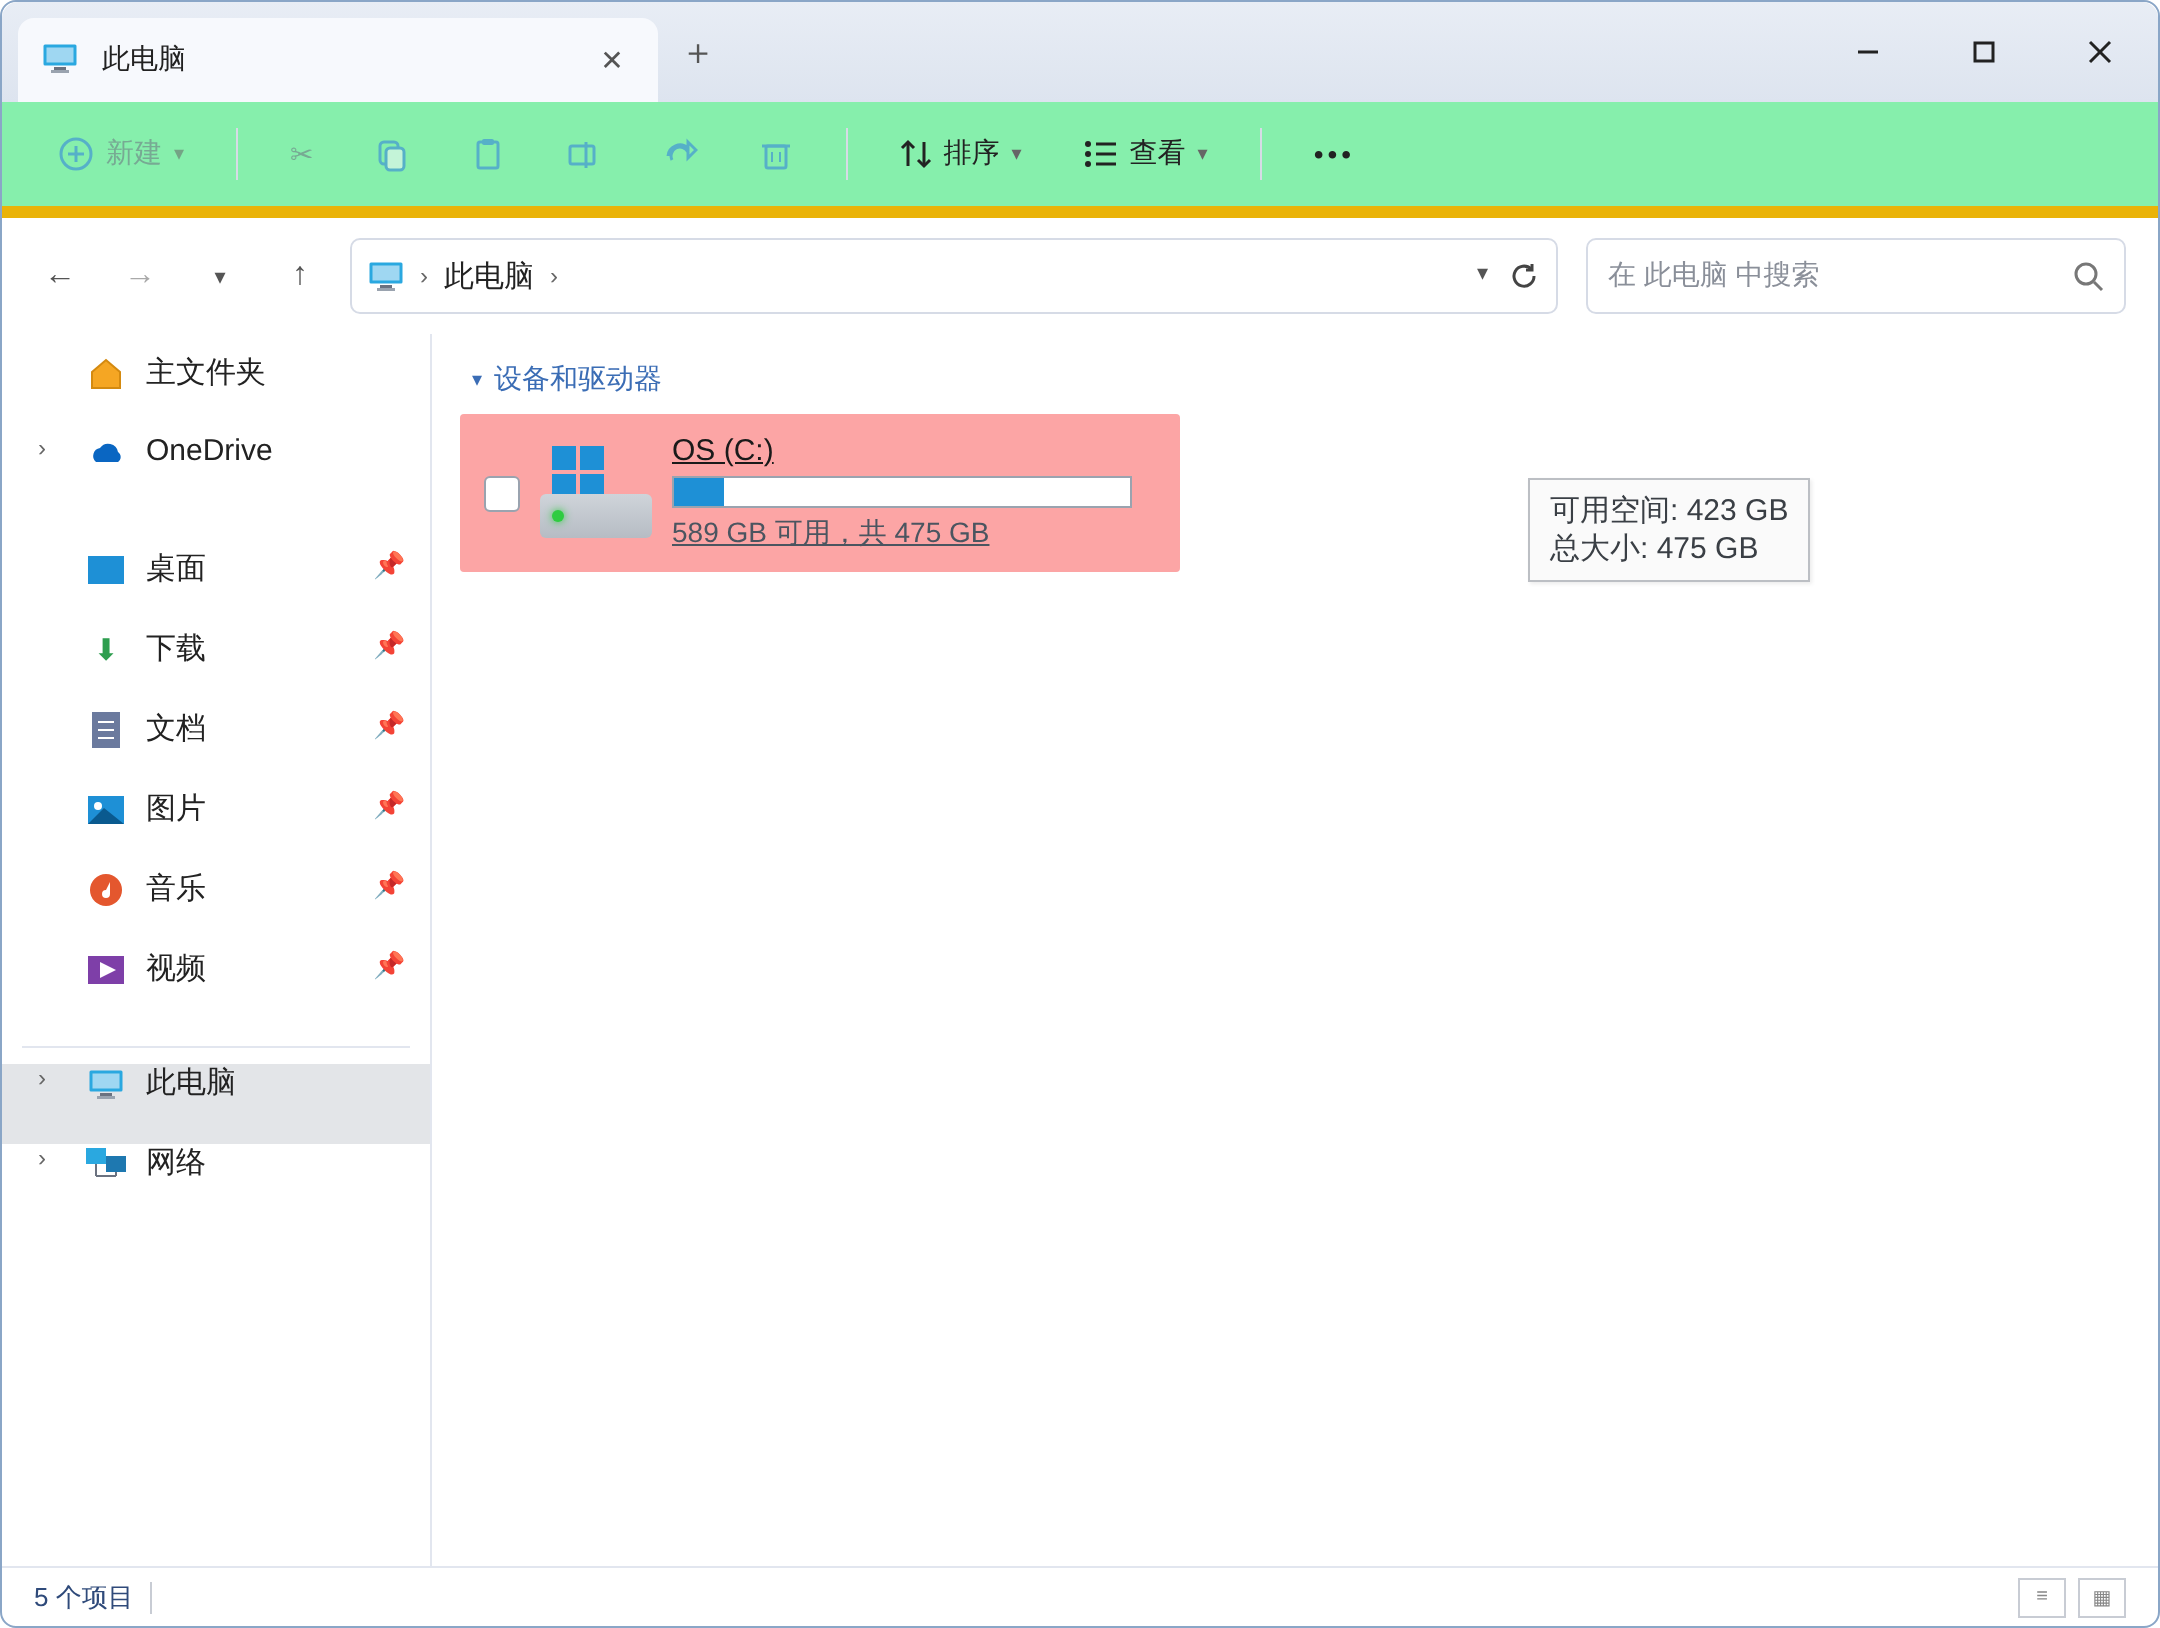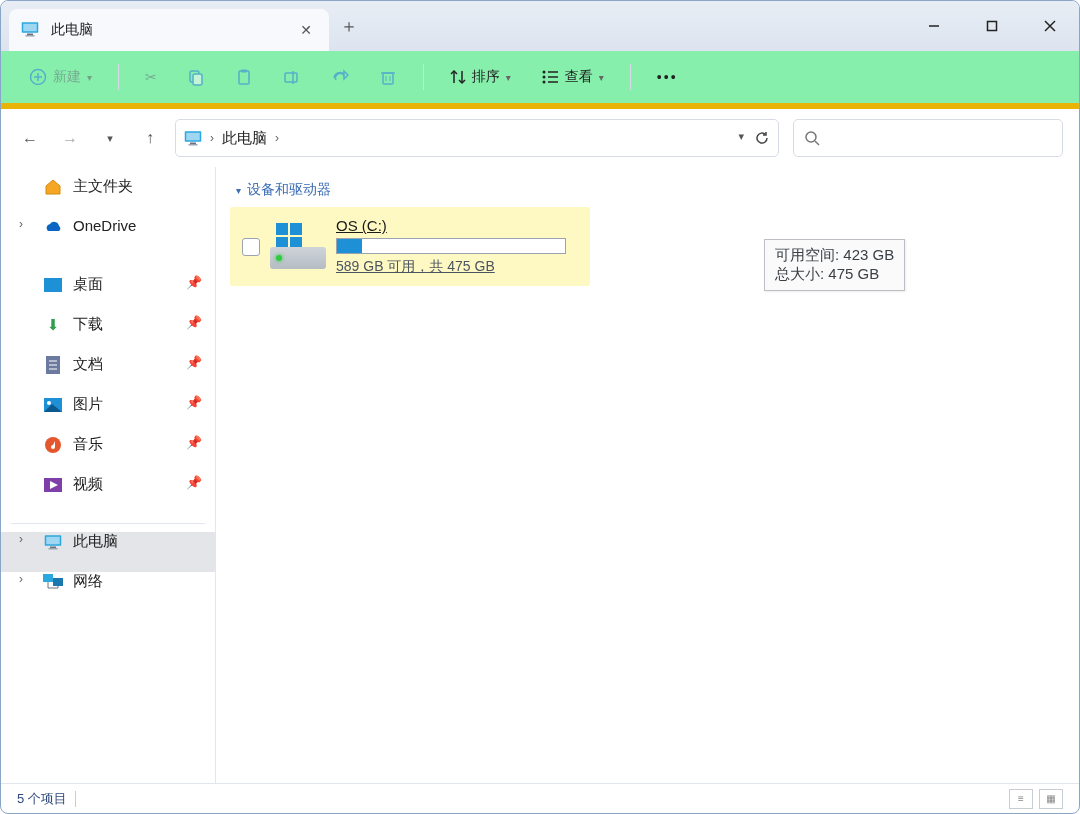--- a/index.html
+++ b/index.html
@@ -30,21 +30,21 @@
 .body { display: flex; height: calc(100% - 50px - 58px - 58px - 30px); }
 .sidebar { width: 215px; border-right: 1px solid #e2e6ef; padding-top: 10px; font-size: 15px; color: #222; }
 .srow { height: 40px; display: flex; padding: 0 12px 0 18px; gap: 10px; cursor: pointer; }
 .srow .exp { width: 14px; color: #666; font-size: 12px; }
 .srow .ic { width: 20px; height: 20px; display: flex; align-items: center; justify-content: center; }
 .srow .pin { margin-left: auto; color: #6b7280; font-size: 13px; }
 .srow.sel { background: #e3e5e8; }
 .sdiv { height: 1px; background: #e2e6ef; margin: 8px 10px; }
 .content { flex: 1; padding: 14px 14px 0 14px; position: relative; }
 .group-hdr { color: #3b6db5; font-size: 14px; display: flex; align-items: center; gap: 6px; cursor: pointer; margin-left: 6px; }
-.drive { margin-top: 8px; width: 360px; background: #fef9c3; border-radius: 2px; display: flex; align-items: center; padding: 10px 12px; gap: 10px; }
+.drive { margin-top: 8px; width: 360px; background: #fca5a5; border-radius: 2px; display: flex; align-items: center; padding: 10px 12px; gap: 10px; }
 .drive .chk { width: 18px; height: 18px; border: 1px solid #9aa3af; border-radius: 3px; background: #fff; }
 .drive .dicon { width: 56px; height: 44px; position: relative; }
 .drive .winlogo { position: absolute; top: -2px; left: 6px; width: 28px; height: 28px; }
 .drive .hdd { position: absolute; bottom: 0; left: 0; width: 56px; height: 22px; background: linear-gradient(#cfd4da,#b6bcc4); border-radius: 3px; }
 .drive .hdd::after { content:""; position:absolute; left:6px; top:8px; width:6px; height:6px; background:#2ecc40; border-radius:50%; box-shadow:0 0 4px #2ecc40; }
 .drive .dinfo { flex: 1; }
 .drive .dname { color: #1a1a1a; font-size: 15px; text-decoration: underline; }
 .drive .dbar { margin-top: 4px; width: 230px; height: 16px; border: 1px solid #9aa3af; background: #fff; position: relative; }
 .drive .dbar .fill { position: absolute; left: 0; top: 0; bottom: 0; width: 11%; background: #1e90d6; }
 .drive .dsub { margin-top: 4px; font-size: 14px; color: #4b5560; text-decoration: underline; }
@@ -206,20 +206,21 @@
       <span class="ic" style="font-size:11px">▾</span>
       <span class="ic">
           <svg width="16" height="16">
             <path d="M13 8 A5 5 0 1 1 11.5 4.5" fill="none" stroke="#444" stroke-width="1.5"></path>
             <polyline points="12,2 12,5 9,5" fill="none" stroke="#444" stroke-width="1.5"></polyline>
           </svg>
         </span>
     </div>
   </div>
   <div class="searchbox">
+    <span class="ph">在 此电脑 中搜索</span>
     <span>
         <svg width="16" height="16">
           <circle cx="7" cy="7" r="5" fill="none" stroke="#777" stroke-width="1.5"></circle>
           <line x1="11" y1="11" x2="15" y2="15" stroke="#777" stroke-width="1.5"></line>
         </svg>
       </span>
   </div>
 </div>
 
 <div class="body">

